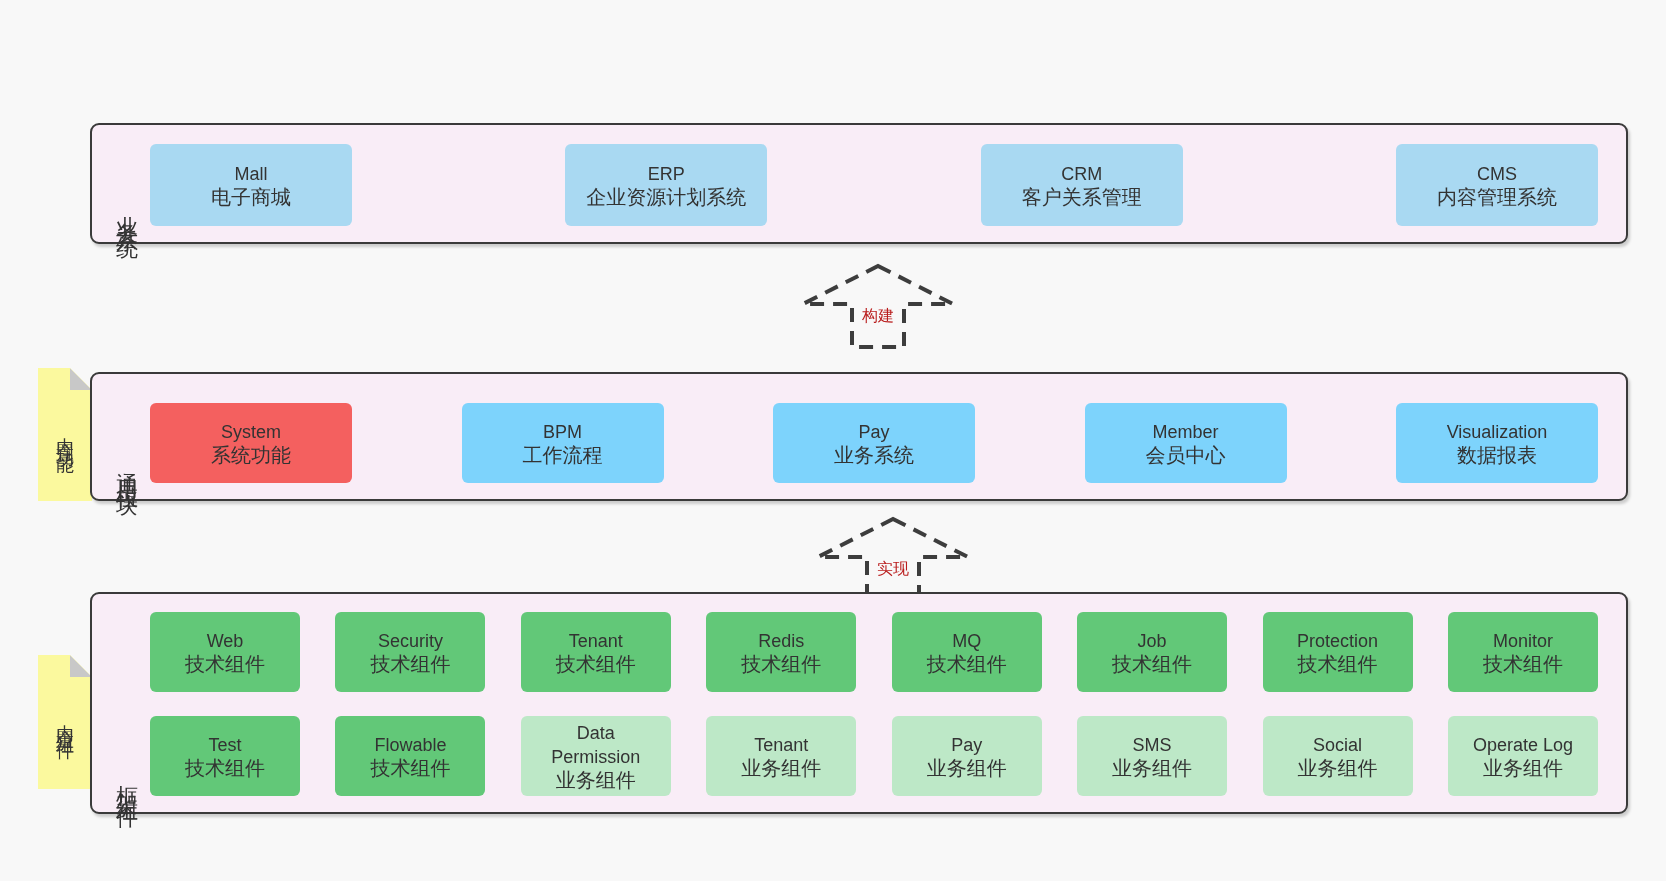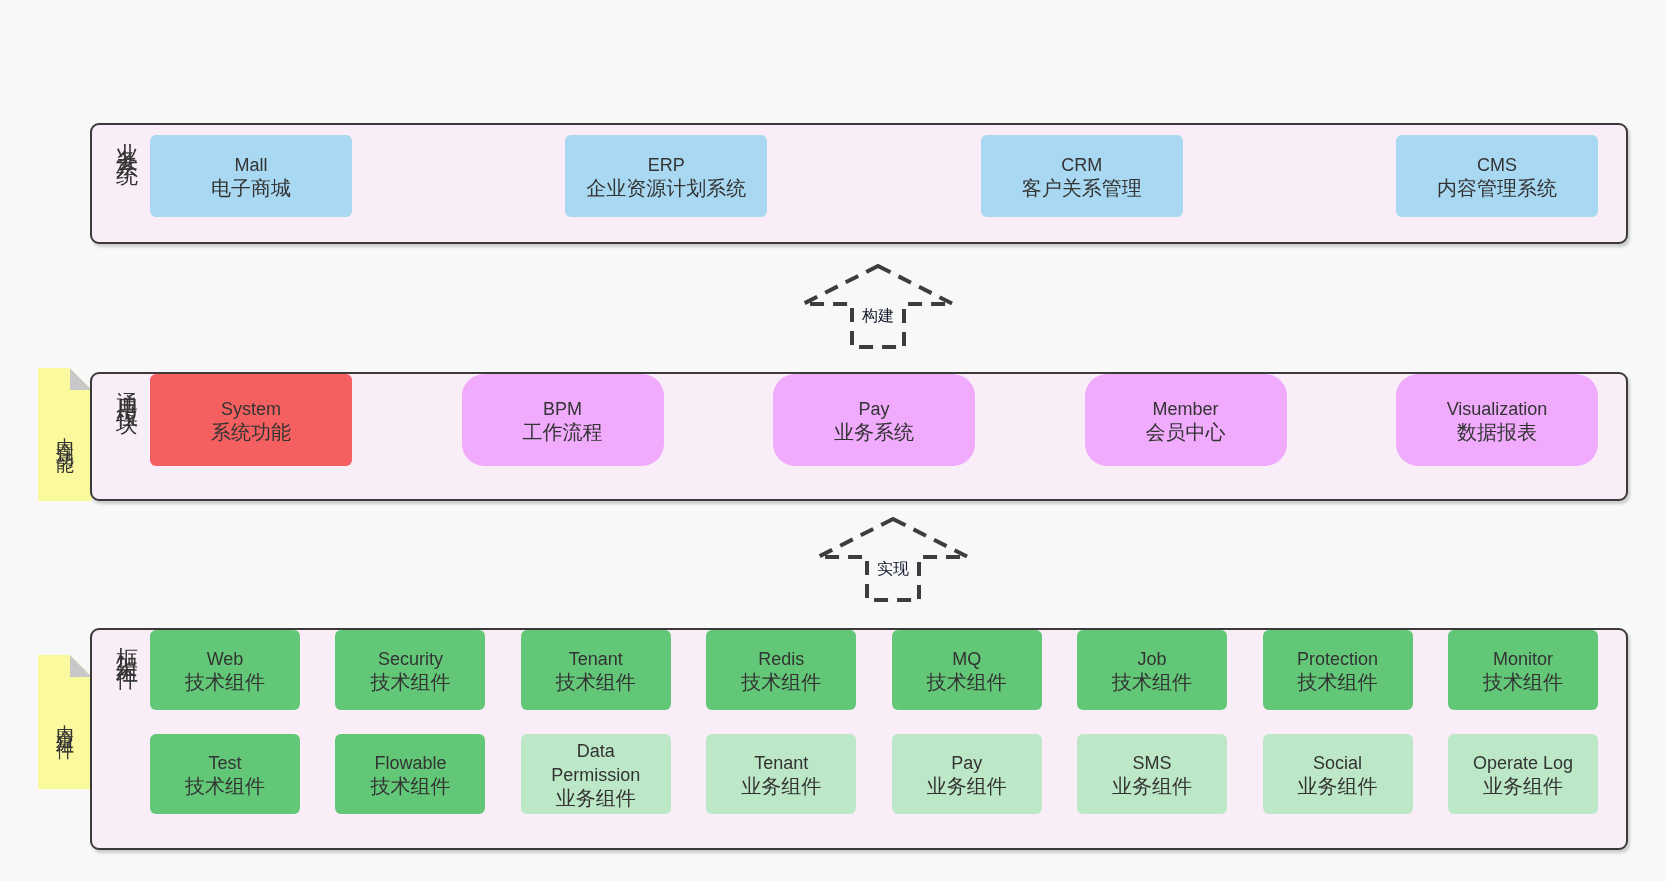--- a/index.html
+++ b/index.html
@@ -15,28 +15,28 @@
 
   
   .band{
     position:absolute;
     left:90px;width:1538px;
     background:#f9edf7;
     border:2px solid #3a3a3a;
     border-radius:9px;
     box-sizing:border-box;
     display:flex;
-    align-items:flex-start;
-    padding:0 28px 0 12px;
+    align-items:flex-end;
+    padding:0 28px 16px 12px;
     box-shadow:2px 3px 3px rgba(0,0,0,0.18);
     z-index:1;
   }
   .band-1{top:123px;height:121px;}
   .band-2{top:372px;height:129px;}
-  .band-3{top:628px;height:222px;}
+  .band-3{top:592px;height:222px;}
 
   .vlabel{
     writing-mode:vertical-rl;
     text-orientation:upright;
     letter-spacing:7px;
     line-height:1;
   }
   .band-label{
     width:46px;
     font-size:22px;
@@ -62,25 +62,25 @@
     align-items:center;
     justify-content:center;
     text-align:center;
     box-sizing:border-box;
     padding:2px 4px;
   }
   .box-name{font-size:18px;line-height:24px;}
   .box-sub{font-size:20px;line-height:23px;}
   .band-1 .box,.band-2 .box{width:202px;}
   .band-1 .box{height:82px;}
-  .band-2 .box{height:92px;}
+  .band-2 .box{height:80px;}
   .band-3 .box{width:150px;height:80px;}
   .blue{background:#a9d9f2;}
   .red{background:#f4605f;}
-  .pink{background:#f0abfc;border-radius:22px;}
+  .pink{background:#7dd3fc;}
   .green{background:#62c878;}
   .lgreen{background:#bde8c7;}
   .wrap-narrow{max-width:92px;}
 
   
   .sticky{
     position:absolute;
     left:38px;width:54px;
     background:#fbf99e;
     z-index:0;
@@ -105,21 +105,21 @@
   .arrow-2{left:815px;top:516px;}
   .arrow svg{display:block;}
   .arrow-label{
     position:absolute;
     top:42px;left:50%;
     transform:translateX(-50%);
     background:#f8f8f8;
     font-size:16px;
     line-height:20px;
     padding:1px 3px;
-    color:#0f172a;
+    color:#b91c1c;
     white-space:nowrap;
   }
 </style>
 </head>
 <body>
 
 <div class="stage">
 
   <div class="sticky sticky-1">
     <div class="sticky-fold"></div>

